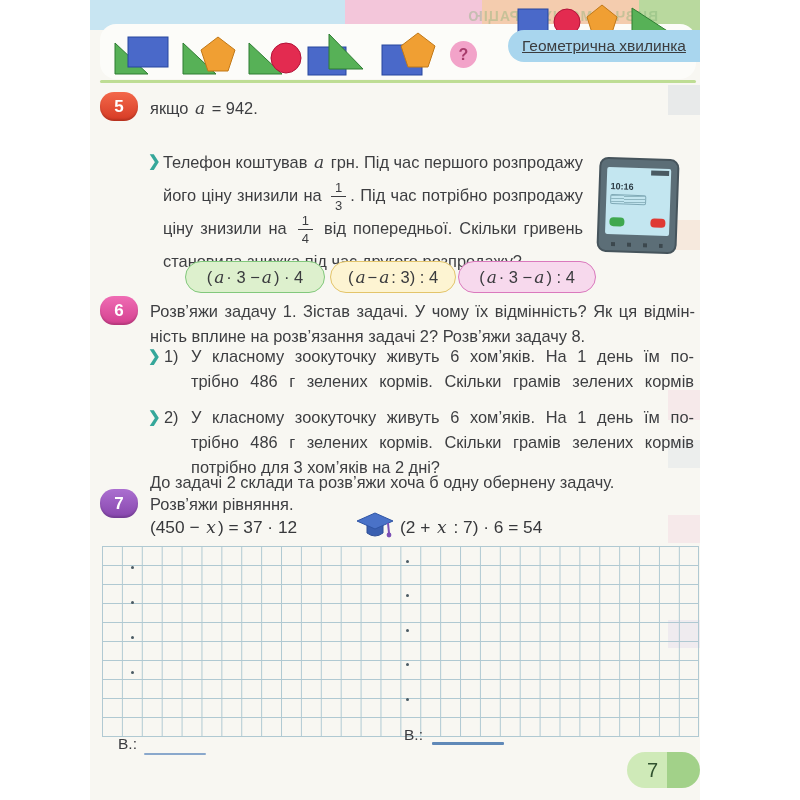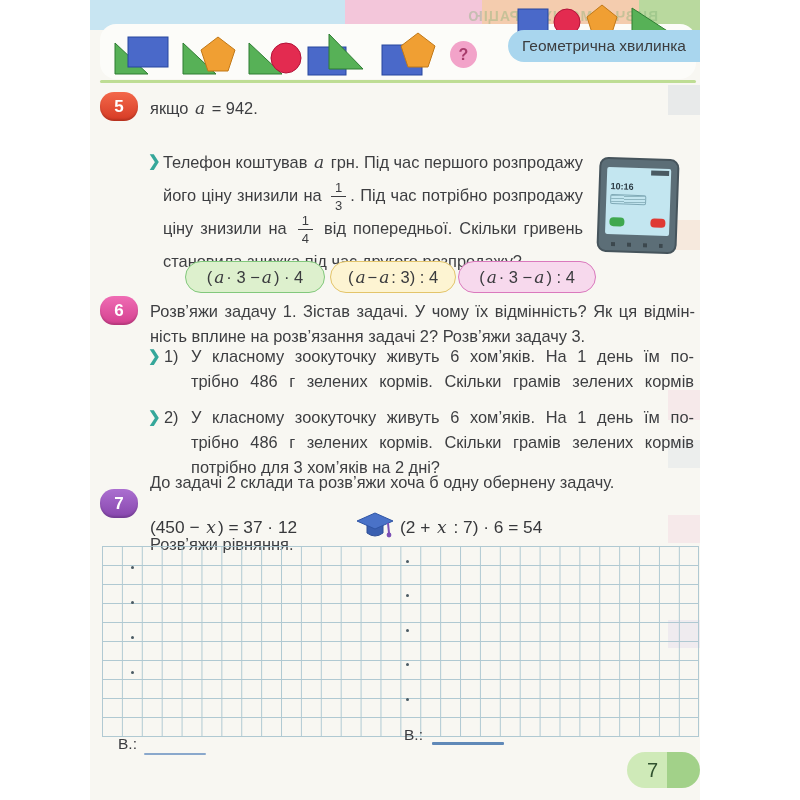--- a/index.html
+++ b/index.html
@@ -18,21 +18,21 @@
   .edgeband{left:668px;width:32px;}
   
   .white-panel{left:100px;top:24px;width:596px;height:55px;background:#fcfcf9;border-radius:16px;}
   .green-rule{left:100px;top:80px;width:596px;height:3px;background:#bedd94;border-radius:2px;}
   .bleed{left:408px;top:8px;width:250px;transform:scaleX(-1);color:rgba(125,175,115,0.38);
          font-weight:bold;font-size:14px;letter-spacing:1px;white-space:nowrap;}
   .qcircle{left:450px;top:41px;width:27px;height:27px;border-radius:50%;background:#f2a3c9;
            display:flex;align-items:center;justify-content:center;color:#a93c6c;font-weight:bold;font-size:16px;}
   
   .hdr-capsule{left:508px;top:30px;width:192px;height:32px;background:#a9d6ee;border-radius:16px 0 0 16px;
-               display:flex;align-items:center;justify-content:center;font-size:15.5px;color:#3b3c3e;}
+               display:flex;align-items:center;justify-content:center;font-size:15.5px;color:#3b3c3e;text-decoration:underline;}
   
   .badge{left:100px;width:38px;height:29px;border-radius:14px;color:#fff;font-weight:bold;font-size:17px;
          display:flex;align-items:center;justify-content:center;box-shadow:inset 0 -2px 2px rgba(0,0,0,.15);}
   .badge5{top:92px;background:linear-gradient(180deg,#f3684a,#d63a24);}
   .badge6{top:296px;background:linear-gradient(180deg,#ef6cb4,#d4408f);}
   .badge7{top:489px;background:linear-gradient(180deg,#ab6fd0,#8746ad);}
   
   .tb{font-size:16.4px;line-height:25px;color:#3d3e41;}
   .jline{text-align:justify;text-align-last:justify;}
   .lline{text-align:left;}
@@ -193,42 +193,42 @@
     <span>(</span>
       <span class="mvar">a</span>
       <span> · 3 − </span>
       <span class="mvar">a</span>
       <span>) : 4</span>
   </div>
 
   <div class="abs badge badge6">6</div>
   <div class="abs tb" style="left:150px;top:299px;width:545px;">
     <div class="jline">Розв’яжи задачу 1. Зістав задачі. У чому їх відмінність? Як ця відмін-</div>
-    <div class="lline">ність вплине на розв’язання задачі 2? Розв’яжи задачу 3.</div>
+    <div class="lline">ність вплине на розв’язання задачі 2? Розв’яжи задачу 8.</div>
   </div>
 
   <span class="abs bullet" style="left:148px;top:347px;">❯</span>
   <span class="abs tb" style="left:164px;top:344px;">1)</span>
   <div class="abs tb" style="left:191px;top:344px;width:503px;">
     <div class="jline">У класному зоокуточку живуть 6 хом’яків. На 1 день їм по-</div>
     <div class="jline">трібно 486 г зелених кормів. Скільки грамів зелених кормів</div>
   </div>
 
   <span class="abs bullet" style="left:148px;top:408px;">❯</span>
   <span class="abs tb" style="left:164px;top:405px;">2)</span>
   <div class="abs tb" style="left:191px;top:405px;width:503px;">
     <div class="jline">У класному зоокуточку живуть 6 хом’яків. На 1 день їм по-</div>
     <div class="jline">трібно 486 г зелених кормів. Скільки грамів зелених кормів</div>
     <div class="lline">потрібно для 3 хом’яків на 2 дні?</div>
   </div>
 
   <div class="abs tb lline" style="left:150px;top:470px;width:545px;">До задачі 2 склади та розв’яжи хоча б одну обернену задачу.</div>
 
   <div class="abs badge badge7">7</div>
-  <div class="abs tb lline" style="left:150px;top:492px;width:300px;margin-top:40px;">Розв’яжи рівняння.</div>
+  <div class="abs tb lline" style="left:150px;top:492px;width:300px;">Розв’яжи рівняння.</div>
 
   <div class="abs eq" style="left:150px;top:517px;">
     <span>(450 −</span>
     <span class="mvar">x</span><span>) = 37 · 12</span>
   </div>
   <svg class="abs" style="left:355px;top:511px;" width="40" height="30" viewBox="0 0 40 30">
     <path d="M12,13 L12,22 Q20,28 28,22 L28,13" fill="#3a5fb0" stroke="#2f4e96" stroke-width="1"></path>
     <polygon points="20,2 38,10 20,18 2,10" fill="#4a72c8" stroke="#2f55a5" stroke-width="1"></polygon>
     <line x1="33" y1="12" x2="34" y2="22" stroke="#7b4fb5" stroke-width="2"></line>
     <circle cx="34" cy="24" r="2.4" fill="#7b4fb5"></circle>

